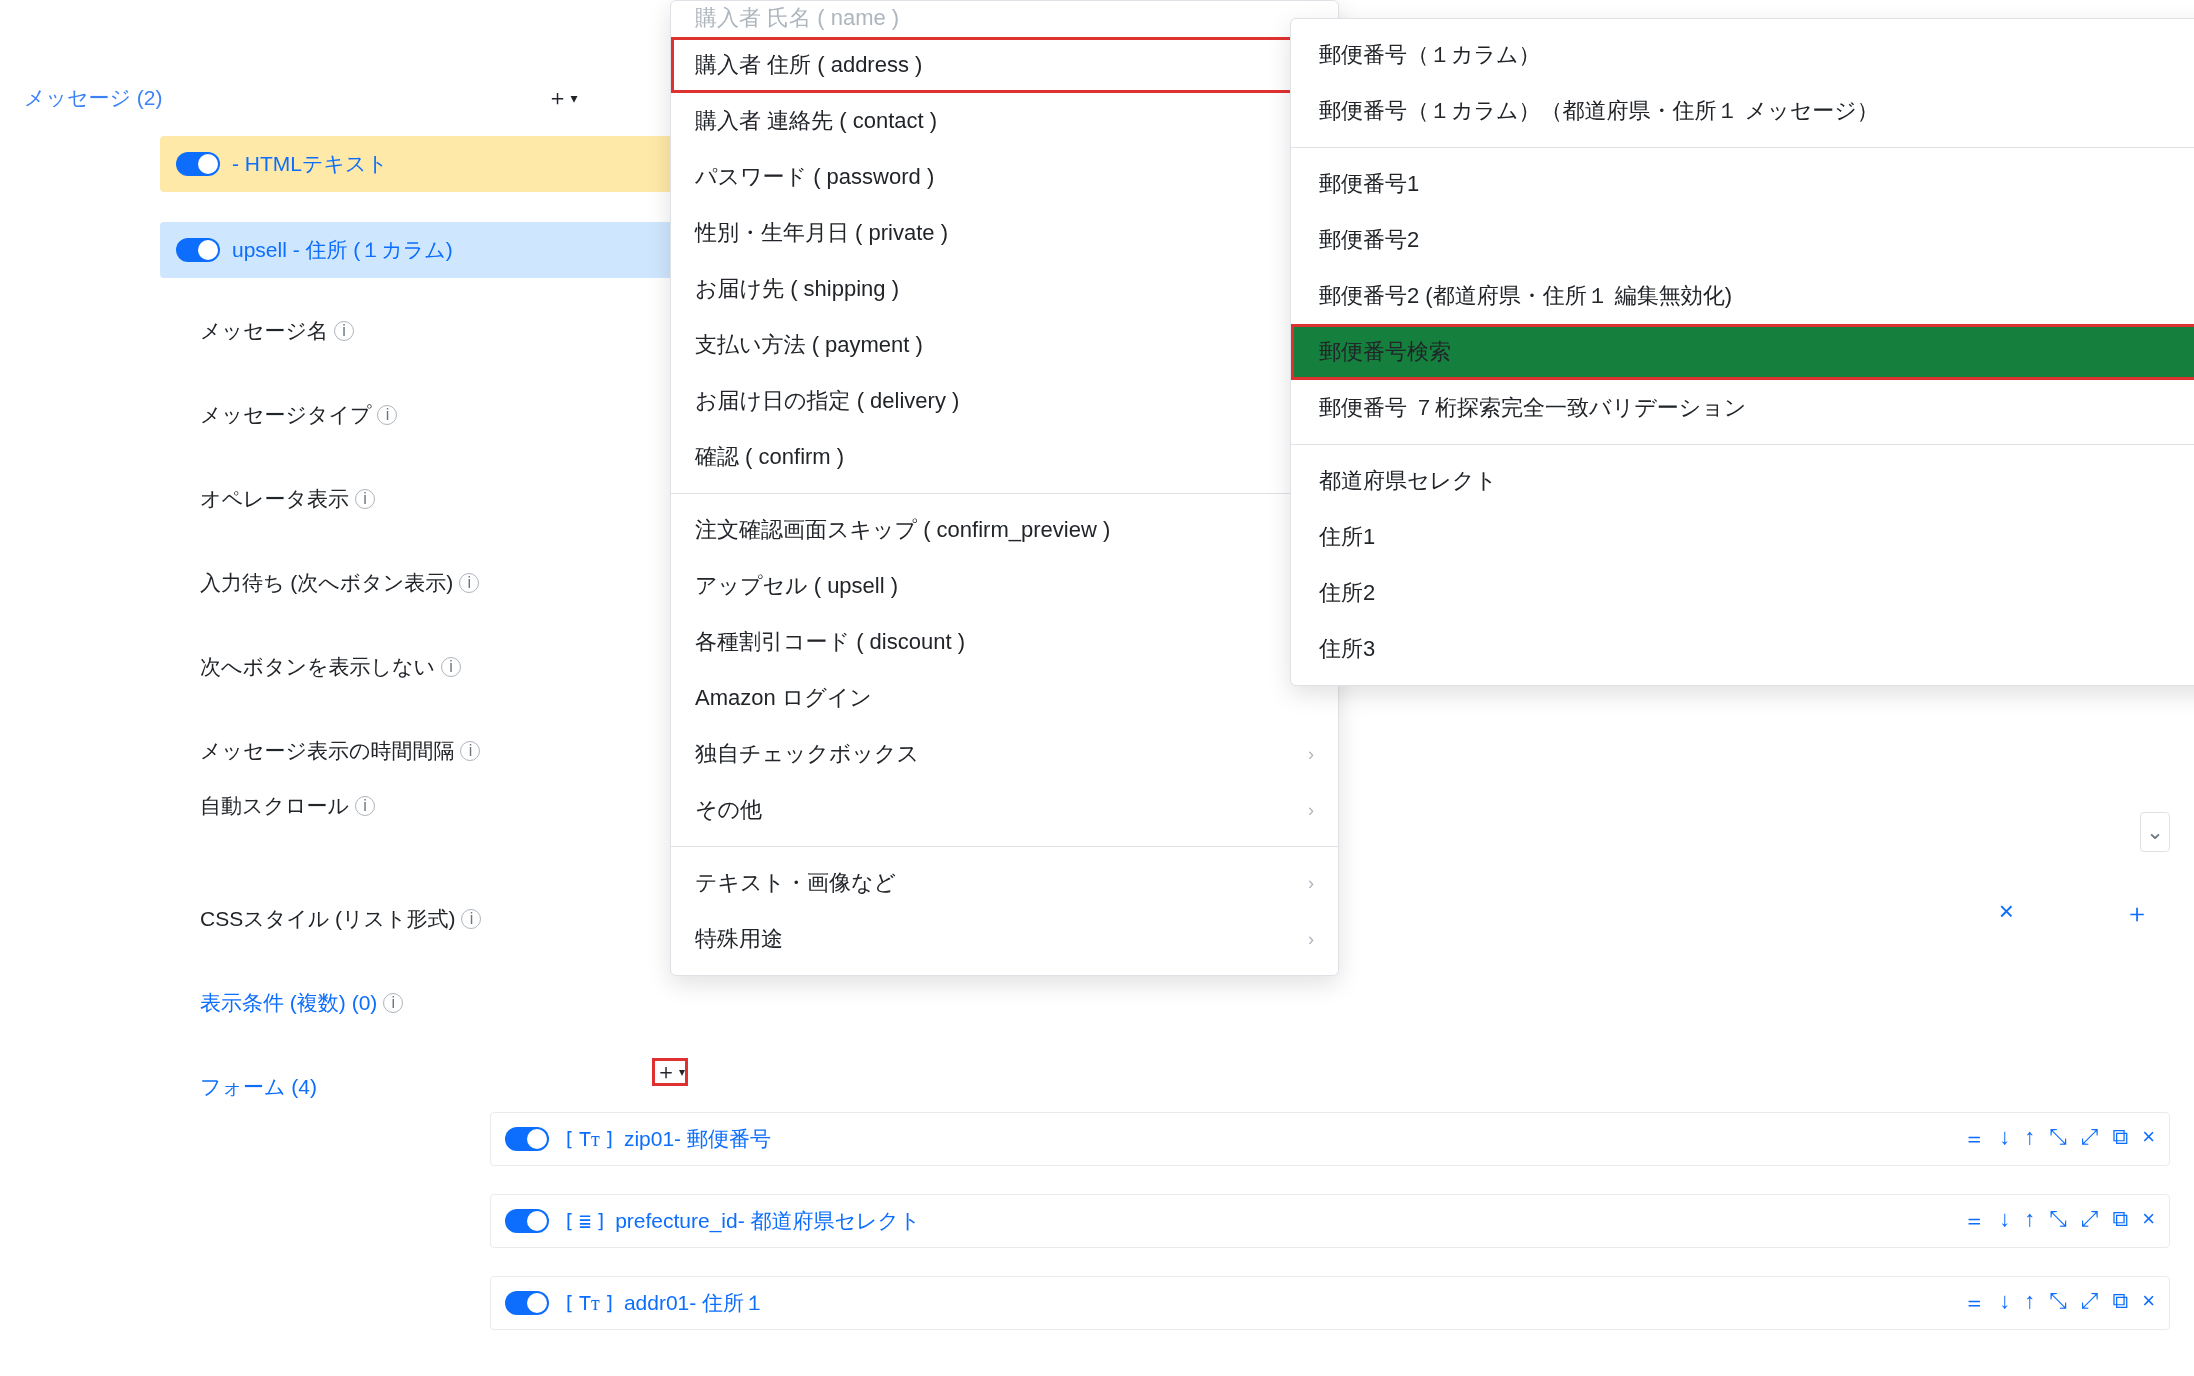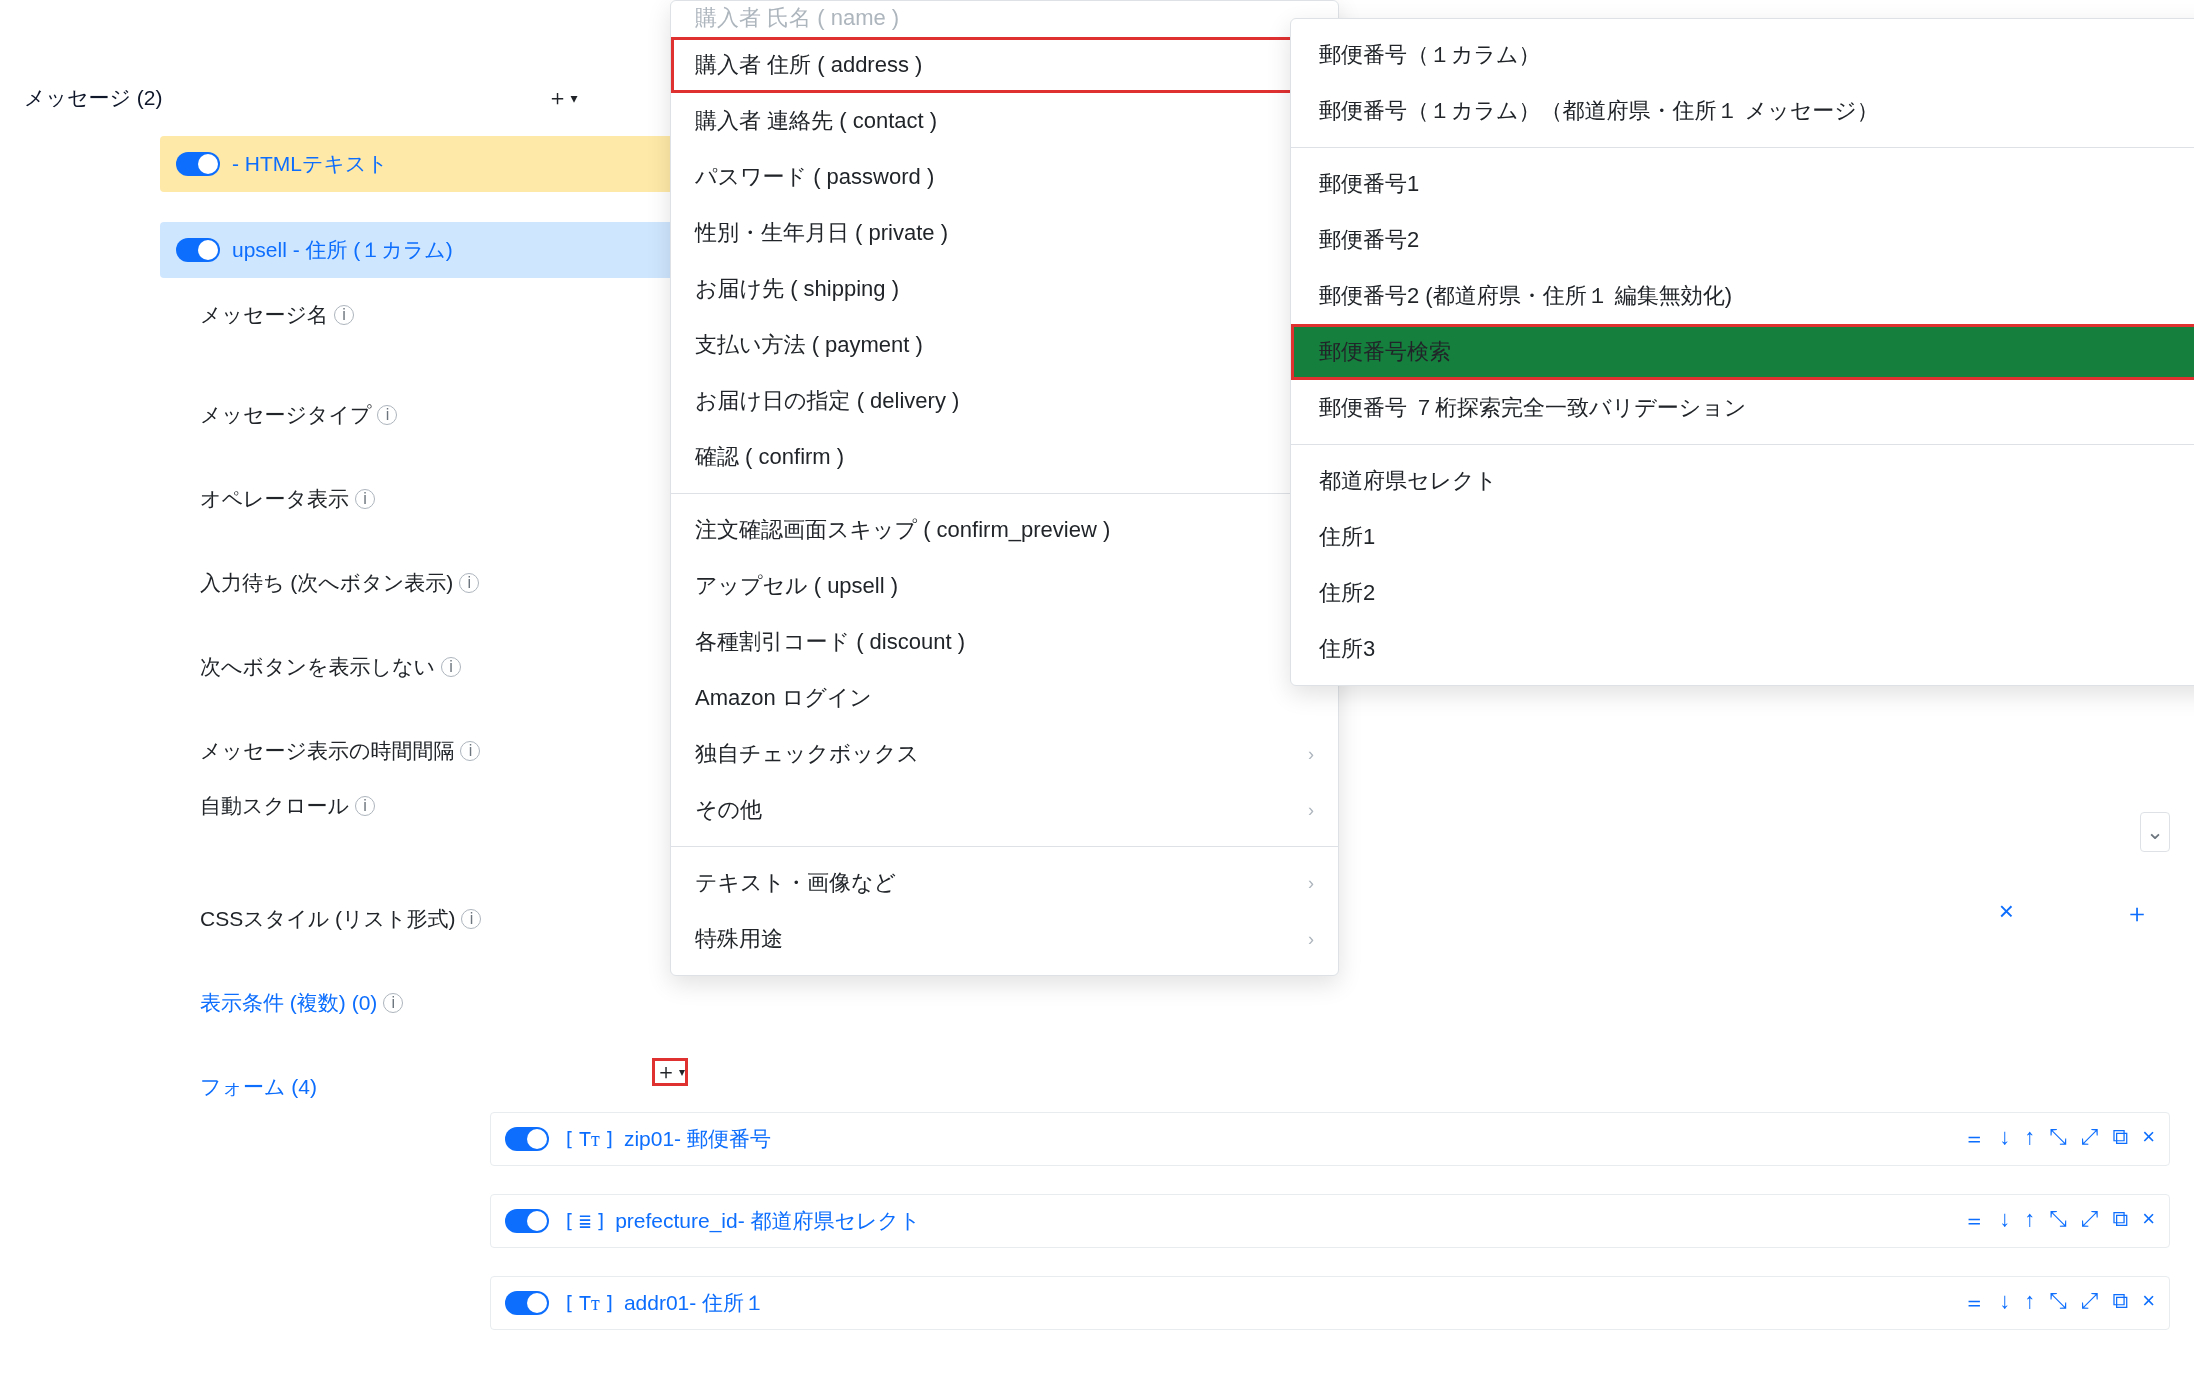--- a/index.html
+++ b/index.html
@@ -18,21 +18,21 @@
   .header-row {
     position: absolute;
     left: 24px;
     top: 84px;
     width: 540px;
     display: flex;
     justify-content: space-between;
     align-items: center;
     color: #0d6efd;
   }
-  .link-text { color: #0f172a; cursor: pointer; }
+  .link-text { color: #3b82f6; cursor: pointer; }
 
   
   .tree-item {
     position: absolute;
     left: 160px;
     right: 24px;
     height: 56px;
     display: flex;
     align-items: center;
     padding-left: 16px;
@@ -184,21 +184,21 @@
   <span class="toggle"></span>
   <span class="label">- HTMLテキスト</span>
   <span class="close-x">×</span>
 </div>
 <div class="tree-item blue" style="top:222px;">
   <span class="toggle"></span>
   <span class="label">upsell - 住所 (１カラム)</span>
   <span class="close-x">×</span>
 </div>
 
-<div class="prop" style="top:292px;justify-content:center;">
+<div class="prop" style="top:308px;justify-content:center;">
     <span>メッセージ名</span>
     <span class="info">i</span>
   </div>
 <div class="prop" style="top:392px;">
     <span>メッセージタイプ</span>
     <span class="info">i</span>
   </div>
 <div class="prop" style="top:476px;">
     <span>オペレータ表示</span>
     <span class="info">i</span>

